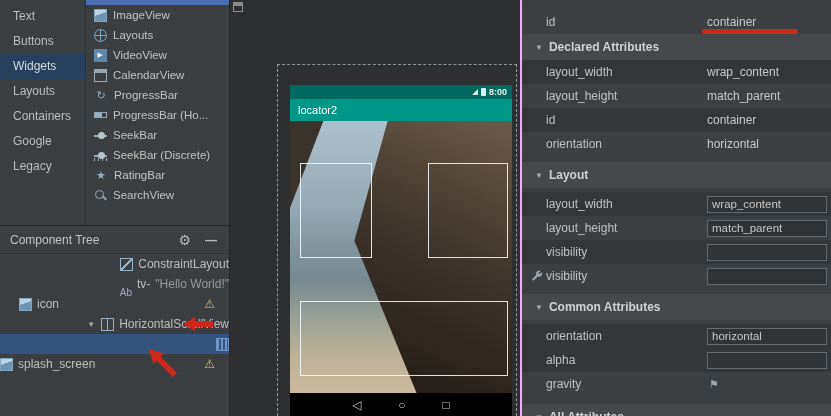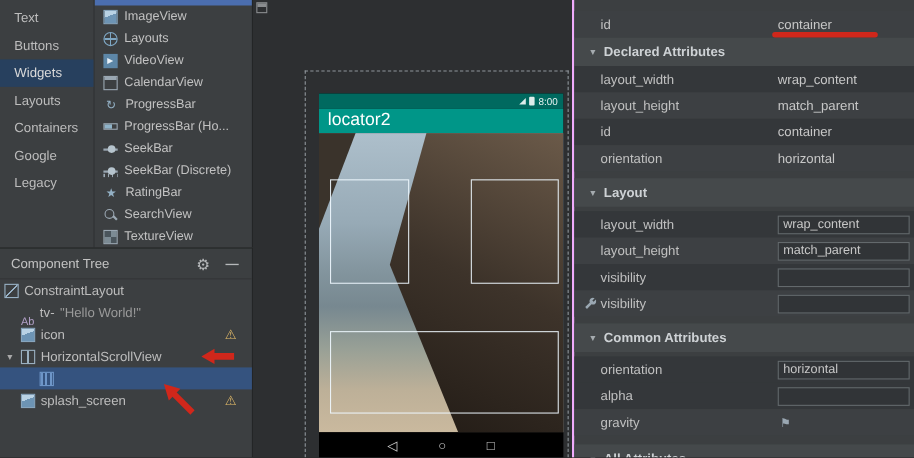--- a/index.html
+++ b/index.html
@@ -35,37 +35,37 @@
   .ic-cl { border:1px solid #98b2c6; background:linear-gradient(135deg, transparent 0 44%, #98b2c6 44% 56%, transparent 56%); }
   .ic-hsv { border:1px solid #9ab0c0; background:linear-gradient(90deg, transparent 0 45%, #9ab0c0 45% 55%, transparent 55%); }
   .ic-cont { border:1px solid #6e96c8; background:repeating-linear-gradient(90deg, #6e96c8 0 2px, transparent 2px 4px); }
   .ic-ab { width:auto; font-size:10px; color:#b3a1c9; line-height:13px;margin-top:16px; }
 
   
   .ctree { position:absolute; left:0; top:225px; width:230px; height:191px; background:#3c3f41; border-top:1px solid #242627; border-right:1px solid #232526; }
   .ct-header { height:28px; display:flex; align-items:center; padding:0 12px 0 10px; color:#c3c3c3; border-bottom:1px solid #333637; }
   .ct-gear { margin-left:auto; font-size:14px; color:#b6b8ba; cursor:pointer; }
   .ct-hide { margin-left:14px; font-weight:bold; color:#b6b8ba; cursor:pointer; }
-  .ct-row { height:20px; display:flex; align-items:center; gap:5px; white-space:nowrap; position:relative; }
+  .ct-row { height:20px; display:flex; align-items:center; gap:5px; white-space:nowrap; position:relative;justify-content:flex-end; }
   .ct-row.selected { background:#35537f; color:#e2e2e2; }
   .chev { font-size:8px; color:#a9a9a9; width:10px; text-align:center; flex:none; }
   .dim { color:#9a9a9a; }
   .ct-row.selected .dim { color:#c3cbd6; }
   .warn { margin-left:auto; margin-right:14px; color:#e8bf6a; font-size:12px; }
 
   
   .canvas { position:absolute; left:230px; top:0; width:290px; height:416px; background:#2d2f31; overflow:hidden; }
   .corner-ic { position:absolute; left:3px; top:2px; width:10px; height:10px; border:1px solid #8a8d8f; background:linear-gradient(#8a8d8f 0 3px, transparent 3px); }
   .dash { position:absolute; left:47px; top:64px; width:240px; height:352px; border:1px dashed #8f969c; border-bottom:none; }
   .screen { position:absolute; left:60px; top:85px; width:222px; height:331px; background:#000; }
   .statusbar { height:14px; background:#00695f; display:flex; justify-content:flex-end; align-items:center; gap:3px; padding-right:5px; }
   .sig { width:0; height:0; border-left:6px solid transparent; border-bottom:6px solid #dcecea; }
   .batt { width:5px; height:8px; background:#dcecea; border-radius:1px; }
-  .sbtime { color:#e7f3f1; font-size:9px; }
-  .appbar { height:22px; background:#009688; color:#fff; display:flex; align-items:center; padding-left:8px; font-size:16px; }
+  .sbtime { color:#e7f3f1; font-size:9px;font-weight:bold; }
+  .appbar { height:22px; background:#009688; color:#fff; display:flex; align-items:center; padding-left:8px; font-size:11px; }
   .photo { position:relative; height:272px; overflow:hidden;
            background:linear-gradient(to bottom, #adbfcb 0%, #97aab6 30%, #83959e 46%, #778890 58%, #98a096 72%, #bdb098 86%, #cab99e 100%); }
   .cliff-r { position:absolute; inset:0; clip-path:polygon(44% 0, 100% 0, 100% 100%, 57% 100%, 29% 44%);
              background:linear-gradient(205deg, #6b5a49 0%, #3d332a 45%, #1c1611 100%); }
   .cliff-l { position:absolute; inset:0; clip-path:polygon(0 0, 15% 0, 0 32%); background:#3a332b; }
   .sel-rect { position:absolute; border:1px solid rgba(240,248,255,.9); }
   .navbar { position:absolute; left:0; bottom:0; width:100%; height:23px; background:#000;
             display:flex; justify-content:center; align-items:center; gap:37px; color:#c9c9c9; font-size:12px; }
 
   
@@ -136,24 +136,20 @@
       <span>SeekBar (Discrete)</span>
     </div>
     <div class="widget">
       <span class="glyph-ic">★</span>
       <span>RatingBar</span>
     </div>
     <div class="widget">
       <span class="ic ic-search"></span>
       <span>SearchView</span>
     </div>
-    <div class="widget">
-      <span class="ic ic-texture"></span>
-      <span>TextureView</span>
-    </div>
   </div>
 
   <div class="ctree">
     <div class="ct-header">
       <span>Component Tree</span>
       <span class="ct-gear">⚙</span>
       <span class="ct-hide">—</span>
     </div>
     <div class="ct-row" style="padding-left:4px">
       <span class="ic ic-cl"></span>
@@ -170,21 +166,21 @@
       <span class="warn">⚠</span>
     </div>
     <div class="ct-row" style="padding-left:4px">
       <span class="chev">▼</span>
       <span class="ic ic-hsv"></span>
       <span>HorizontalScrollView</span>
     </div>
     <div class="ct-row selected" style="padding-left:36px">
       <span class="ic ic-cont"></span>
     </div>
-    <div class="ct-row" style="padding-left:19px">
+    <div class="ct-row" style="">
       <span class="ic ic-img"></span>
       <span>splash_screen</span>
       <span class="warn">⚠</span>
     </div>
   </div>
 
   <div class="canvas">
     <div class="corner-ic"></div>
     <div class="dash"></div>
     <div class="screen">

